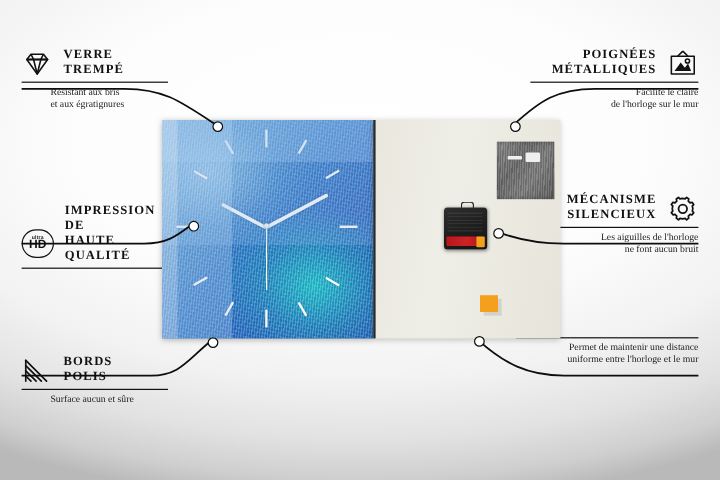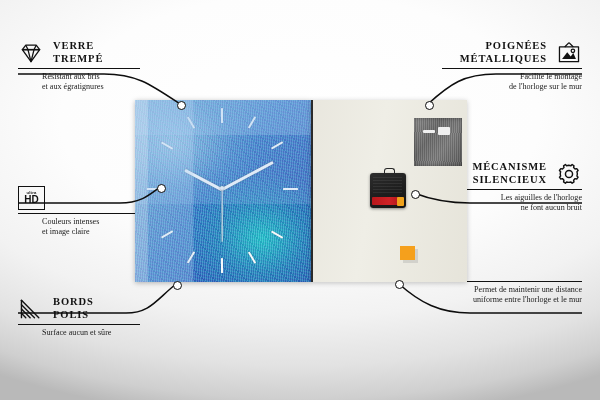--- a/index.html
+++ b/index.html
@@ -32,21 +32,21 @@
     height:0;border-top:1.1px solid #111;margin-top:3px;
   }
   .co-sub{
     font-size:8.1px;line-height:10.2px;color:#1a1a1a;
     margin-top:3px;white-space:pre-line;margin-left:24px;
   }
   .ico{width:26px;height:24px;flex:0 0 auto;display:block;}
   .ico svg{display:block;width:100%;height:100%;}
   
   .hd-badge{
-    width:25px;height:22px;border:1.3px solid #111;border-radius:0;
+    width:25px;height:22px;border:1.3px solid #111;border-radius:12px;
     display:flex;flex-direction:column;align-items:center;justify-content:center;
     line-height:1;flex:0 0 auto;background:transparent;margin-top:16px;
   }
   .hd-badge .u{font-size:4.2px;font-weight:bold;letter-spacing:.2px;color:#111;
     font-family:"Liberation Sans",sans-serif;}
   .hd-badge .h{font-size:10px;font-weight:bold;color:#111;margin-top:.5px;
     font-family:"Liberation Sans",sans-serif;}
   
   #product{position:absolute;left:135px;top:100px;width:330px;height:182px;}
   .panel{position:absolute;top:0;height:100%;}
@@ -160,24 +160,24 @@
     <div class="co-sub">Résistant aux bris
 et aux égratignures</div>
   </div>
 
   <div class="callout co-left" style="left:18px;top:170px;width:128px;">
     <div class="co-head">
       <span class="hd-badge">
         <span class="u">ultra</span>
         <span class="h">HD</span>
       </span>
-    </div>
-    <div class="rule"></div>
-    <div class="co-sub">Couleurs intenses
-et image claire</div>
+      <span class="co-title">IMPRESSION DE
+HAUTE QUALITÉ</span>
+    </div>
+    <div class="rule"></div>
   </div>
 
   <div class="callout co-left" style="left:18px;top:296px;width:122px;">
     <div class="co-head">
       <span class="ico">
         <svg viewBox="0 0 30 26">
           <g stroke="#111" stroke-width="1.6" stroke-linecap="round">
             <path d="M4 3 L24 23"></path>
               <path d="M4 8 L19 23"></path>
             <path d="M4 13 L14 23"></path>
@@ -202,21 +202,21 @@
           <g fill="none" stroke="#111" stroke-width="1.5" stroke-linejoin="round">
             <path d="M15 1 L10 6 M15 1 L20 6"></path>
             <rect x="4" y="6" width="22" height="17"></rect>
             <path d="M7 20 L13 12 L17 17 L20 13 L23 20 Z" fill="#111" stroke="none"></path>
             <circle cx="19.5" cy="10.5" r="2"></circle>
           </g>
         </svg>
       </span>
     </div>
     <div class="rule"></div>
-    <div class="co-sub">Facilite le montage
+    <div class="co-sub">Facilite le claire
 de l'horloge sur le mur</div>
   </div>
 
   <div class="callout co-right" style="right:18px;top:161px;width:146px;">
     <div class="co-head">
       <span class="co-title">MÉCANISME
 SILENCIEUX</span>
       <span class="ico">
         <svg viewBox="0 0 30 26">
           <g fill="none" stroke="#111" stroke-width="1.7" stroke-linejoin="round">

